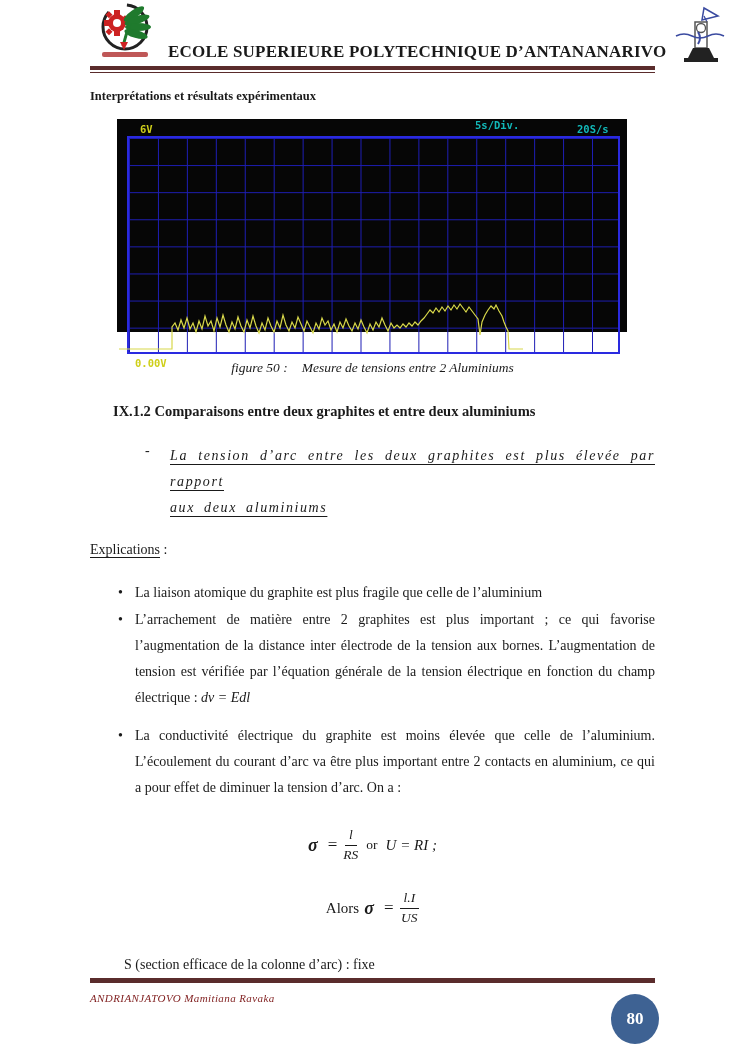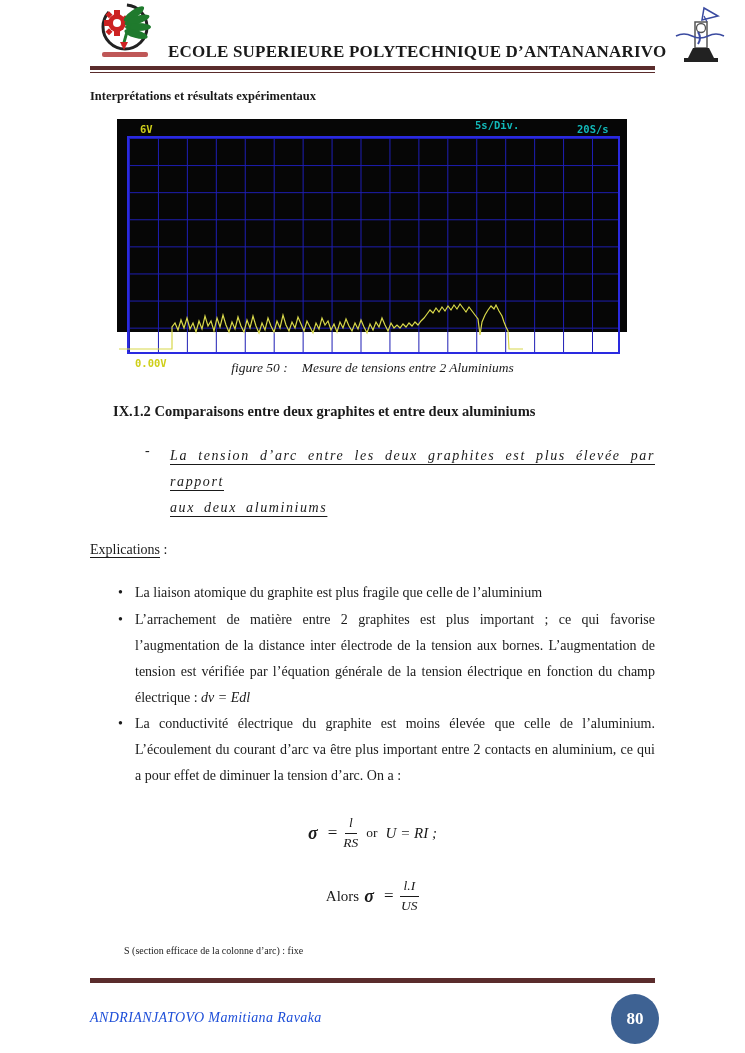--- a/index.html
+++ b/index.html
@@ -56,39 +56,39 @@
   .dash-line{display:block;text-decoration:underline;text-underline-offset:4px;
              letter-spacing:1.6px;word-spacing:4px;line-height:26px;}
   .dash-line.justify{text-align:justify;text-align-last:justify;}
   .explications{margin-top:21px;font-size:14px;}
   .explications .u{text-decoration:underline;text-underline-offset:3px;}
 
   ul.bullets{list-style:none;margin:22px 0 0 0;padding:0;font-size:14px;}
   ul.bullets li{position:relative;padding-left:45px;line-height:26px;text-align:justify;margin:0;}
   ul.bullets li::before{content:"\2022";position:absolute;left:28px;font-size:14px;}
   ul.bullets li + li{margin-top:1px;}
-  ul.bullets li.sp{margin-top:0;}
+  ul.bullets li.sp{margin-top:12px;}
   .math{font-style:italic;}
 
   
   .formula{display:flex;justify-content:center;align-items:center;font-size:15px;margin-top:26px;}
   .formula .sigma{font-style:italic;font-weight:bold;font-size:18px;margin-right:4px;}
   .formula .eqsign{font-size:17px;margin:0 6px;}
   .frac{display:inline-flex;flex-direction:column;align-items:center;vertical-align:middle;font-style:italic;font-size:13.5px;line-height:1.25;}
   .frac .num{border-bottom:1.3px solid #1a1a1a;padding:0 4px 1px 4px;}
   .frac .den{padding-top:1px;}
   .formula .mid{margin:0 8px;font-size:13.5px;}
   .formula .rhs{font-style:italic;}
   .formula .prefix{font-style:normal;margin-right:5px;}
-  .s-note{margin:30px 0 0 34px;font-size:10px;}
+  .s-note{margin:30px 0 0 34px;font-size:14px;}
 
   
   .ftr{position:absolute;left:90px;top:978px;width:565px;}
   .ftr-rule{height:5px;background:#5a2c2c;}
-  .ftr-author{margin-top:27px;font-style:italic;font-size:14px;letter-spacing:.4px;color:#1d4ed8;}
+  .ftr-author{margin-top:9px;font-style:italic;font-size:11px;letter-spacing:.4px;color:#7f1d1d;}
   .page-badge{
     position:absolute;right:-4px;top:16px;
     width:48px;height:50px;border-radius:50%;
     background:#3e6293;color:#ffffff;
     display:flex;align-items:center;justify-content:center;
     font-weight:bold;font-size:17px;
   }
 </style>
 </head>
 <body>

